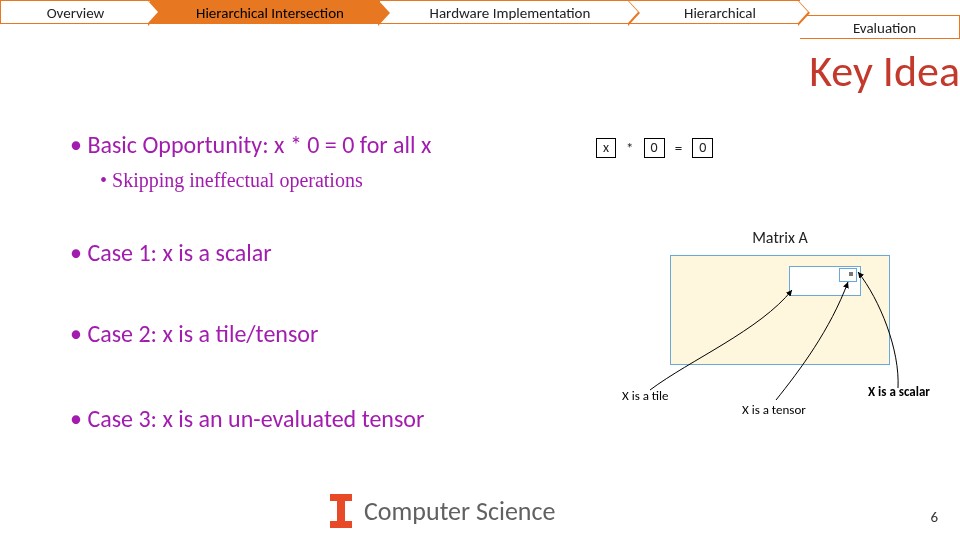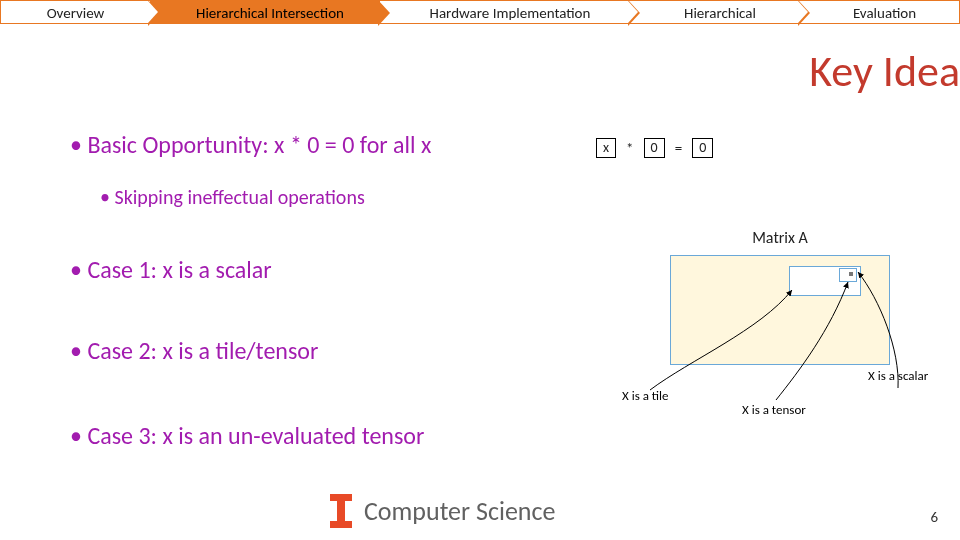--- a/index.html
+++ b/index.html
@@ -24,28 +24,28 @@
     border-bottom: 11.5px solid transparent; border-left: 10px solid #fff; z-index: 3;
   }
   .nav-item.active { background: #e87722; color: #000000; }
   .nav-item.active::before { border-left-color: #e87722; }
   .nav-item:last-child::after, .nav-item:last-child::before { display: none; }
   .nav-item:first-child { border-left: 1.5px solid #e87722; }
   .n1 { width: 150px; }
   .n2 { width: 230px; padding-left: 10px; }
   .n3 { width: 250px; padding-left: 10px; }
   .n4 { width: 170px; padding-left: 10px; }
-  .n5 { width: 160px; padding-left: 10px; border-right: 1.5px solid #e87722; }
+  .n5 { width: 160px; padding-left: 10px; border-right: 1.5px solid #e87722; margin-top: 15px; }
 
   .title { position: absolute; top: 44px; left: 0; width: 960px; text-align: right;
            font-size: 44px; color: #c33a2d; font-weight: 400; }
 
   .bullets { position: absolute; top: 130px; left: 70px; width: 820px; font-size: 24px; color: #a21caf; }
   .b1 { margin-top: 0; }
-  .sub { font-size: 20px; margin-left: 30px; margin-top: 26px; }
+  .sub { font-size: 20px; margin-left: 30px; margin-top: 10px; font-family: Liberation Serif, serif; }
   .b2 { margin-top: 46px; }
   .b3 { margin-top: 52px; }
   .b4 { margin-top: 56px; }
   .bull::before { content: "• "; }
 
   .eq { position: absolute; top: 138px; left: 596px; display: flex; align-items: center; gap: 10px; font-size: 15px; }
   .box { display: inline-block; border: 1px solid #000; padding: 1px 6px; line-height: 16px; font-size: 14px; }
   .op { font-size: 15px; }
 
   .matrix-wrap { position: absolute; top: 228px; left: 670px; width: 220px; }
@@ -54,21 +54,21 @@
     position: relative; width: 220px; height: 110px;
     background: #fff7dd; border: 1.5px solid #6aa8d8;
   }
   .tile-rect { position: absolute; top: 10px; left: 118px; width: 72px; height: 30px; border: 1.5px solid #6aa8d8; background: #fff; }
   .tensor-rect { position: absolute; top: 12px; left: 168px; width: 18px; height: 14px; border: 1.5px solid #6aa8d8; background: #fff; }
   .scalar-dot { position: absolute; top: 16px; left: 178px; width: 4px; height: 4px; background: #777; }
 
   .ann { position: absolute; font-size: 13px; color: #000; }
   .ann-tile { top: 388px; left: 622px; }
   .ann-tensor { top: 402px; left: 742px; }
-  .ann-scalar { top: 368px; left: 868px; }
+  .ann-scalar { top: 384px; left: 868px; font-weight: bold; }
 
   .logo { position: absolute; left: 330px; bottom: 12px; display: flex; align-items: center; gap: 12px; }
   .logo-i {
     width: 22px; height: 34px; position: relative;
   }
   .logo-i .bar { position: absolute; background: #e84a27; }
   .logo-i .top { top: 0; left: 0; width: 22px; height: 7px; }
   .logo-i .mid { top: 7px; left: 7px; width: 8px; height: 20px; }
   .logo-i .bot { bottom: 0; left: 0; width: 22px; height: 7px; }
   .logo-text { font-size: 26px; color: #616161; font-weight: 400; }

